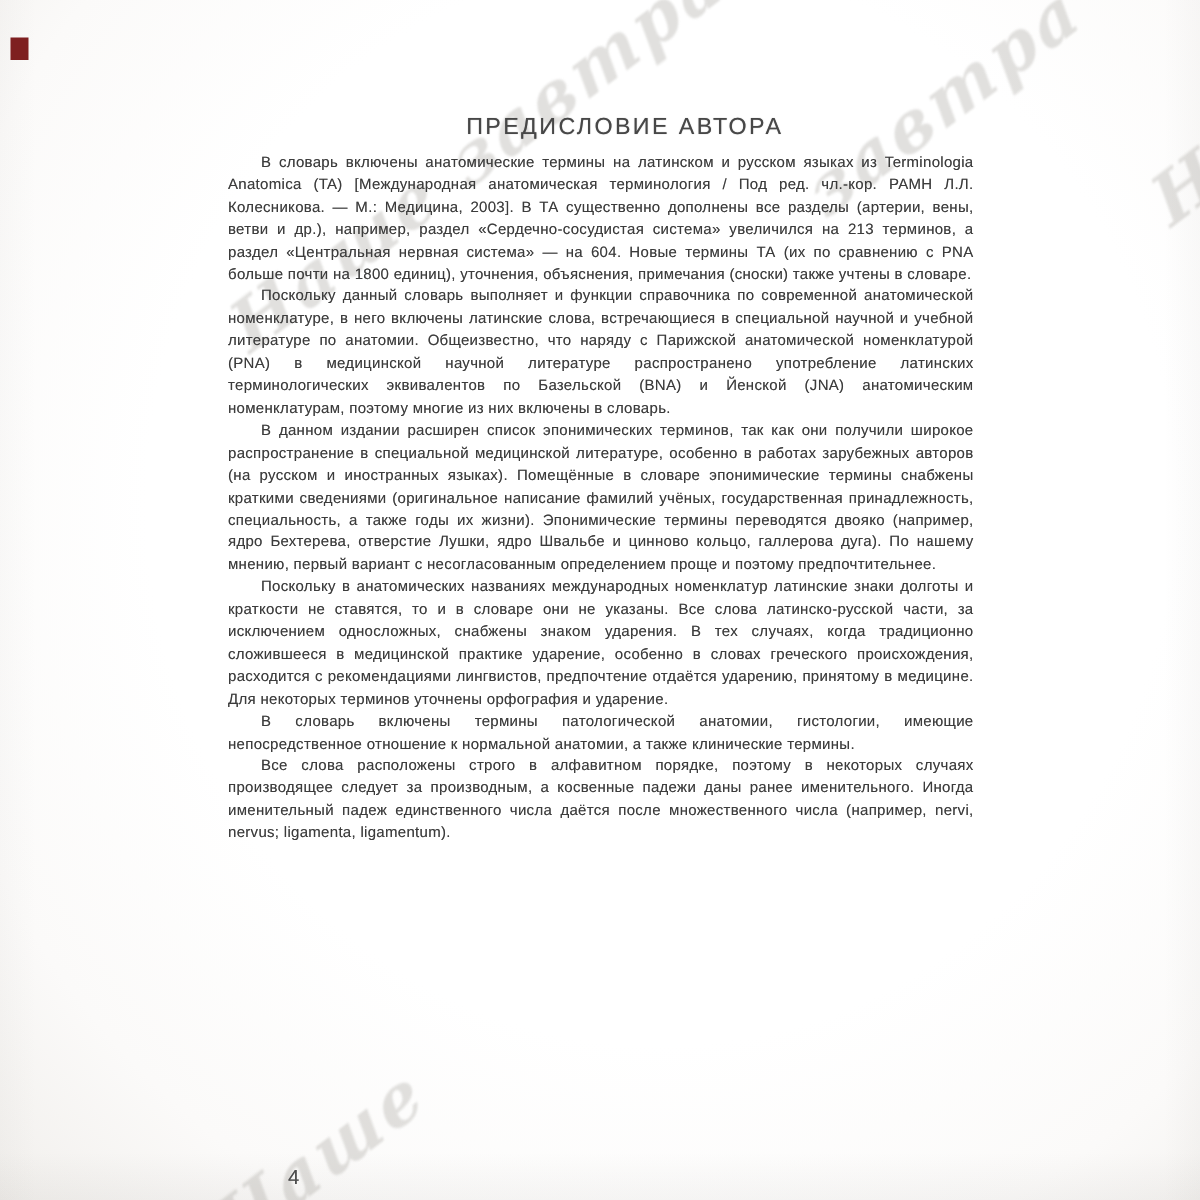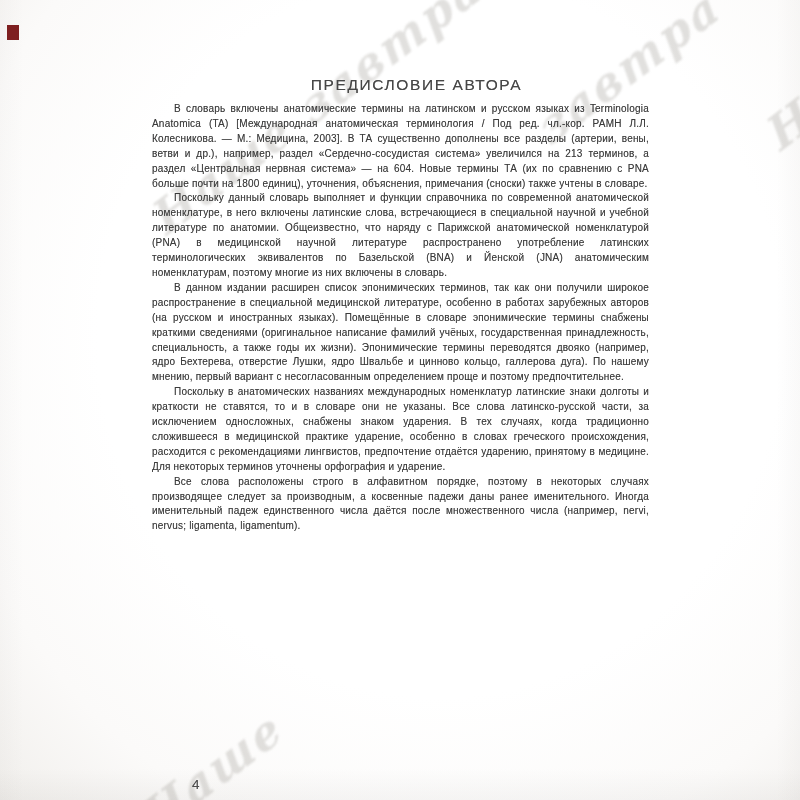--- a/index.html
+++ b/index.html
@@ -114,18 +114,19 @@
 
   <div class="red-mark"></div>
 
   <h1 class="page-title">ПРЕДИСЛОВИЕ АВТОРА</h1>
 
   <div class="content">
     <p>В словарь включены анатомические термины на латинском и русском языках из Terminologia Anatomica (TA) [Международная анатомическая терминология / Под ред. чл.-кор. РАМН Л.Л. Колесникова. — М.: Медицина, 2003]. В ТА существенно дополнены все разделы (артерии, вены, ветви и др.), например, раздел «Сердечно-сосудистая система» увеличился на 213 терминов, а раздел «Центральная нервная система» — на 604. Новые термины ТА (их по сравнению с PNA больше почти на 1800 единиц), уточнения, объяснения, примечания (сноски) также учтены в словаре.</p>
     <p>Поскольку данный словарь выполняет и функции справочника по современной анатомической номенклатуре, в него включены латинские слова, встречающиеся в специальной научной и учебной литературе по анатомии. Общеизвестно, что наряду с Парижской анатомической номенклатурой (PNA) в медицинской научной литературе распространено употребление латинских терминологических эквивалентов по Базельской (BNA) и Йенской (JNA) анатомическим номенклатурам, поэтому многие из них включены в словарь.</p>
     <p>В данном издании расширен список эпонимических терминов, так как они получили широкое распространение в специальной медицинской литературе, особенно в работах зарубежных авторов (на русском и иностранных языках). Помещённые в словаре эпонимические термины снабжены краткими сведениями (оригинальное написание фамилий учёных, государственная принадлежность, специальность, а также годы их жизни). Эпонимические термины переводятся двояко (например, ядро Бехтерева, отверстие Лушки, ядро Швальбе и цинново кольцо, галлерова дуга). По нашему мнению, первый вариант с несогласованным определением проще и поэтому предпочтительнее.</p>
     <p>Поскольку в анатомических названиях международных номенклатур латинские знаки долготы и краткости не ставятся, то и в словаре они не указаны. Все слова латинско-русской части, за исключением односложных, снабжены знаком ударения. В тех случаях, когда традиционно сложившееся в медицинской практике ударение, особенно в словах греческого происхождения, расходится с рекомендациями лингвистов, предпочтение отдаётся ударению, принятому в медицине. Для некоторых терминов уточнены орфография и ударение.</p>
+    <p>В словарь включены термины патологической анатомии, гистологии, имеющие непосредственное отношение к нормальной анатомии, а также клинические термины.</p>
     <p>Все слова расположены строго в алфавитном порядке, поэтому в некоторых случаях производящее следует за производным, а косвенные падежи даны ранее именительного. Иногда именительный падеж единственного числа даётся после множественного числа (например, nervi, nervus; ligamenta, ligamentum).</p>
   </div>
 
   <div class="page-number">4</div>
 
 </div>
 
 </body></html>

